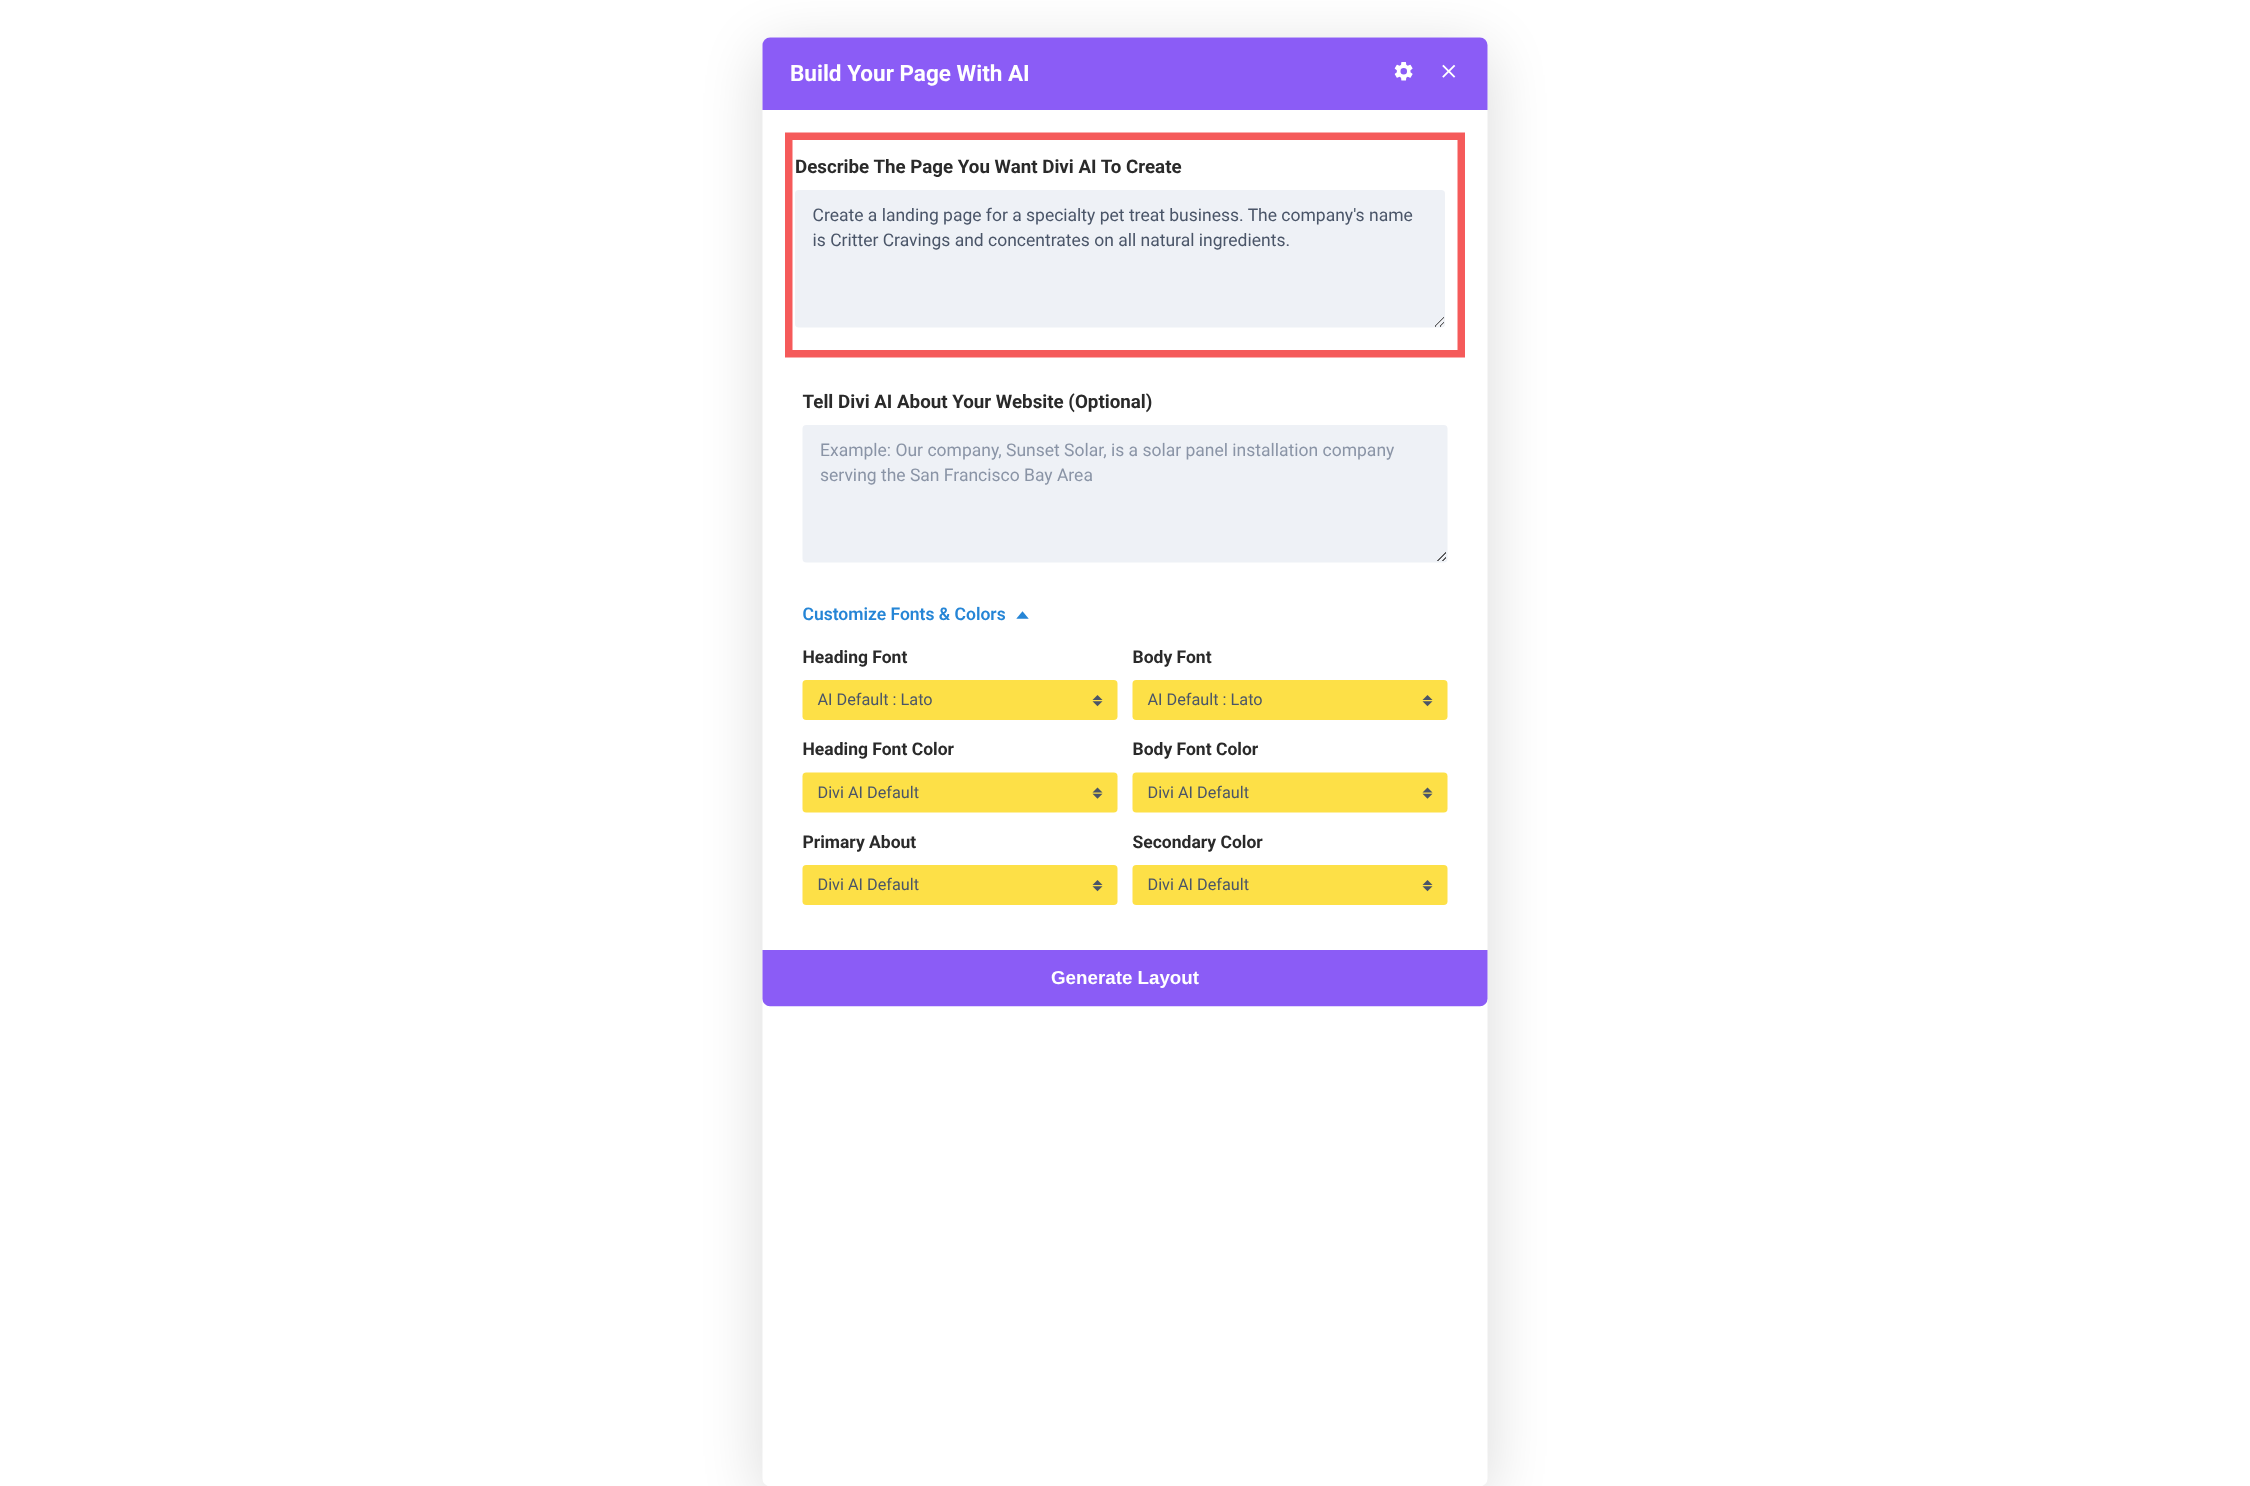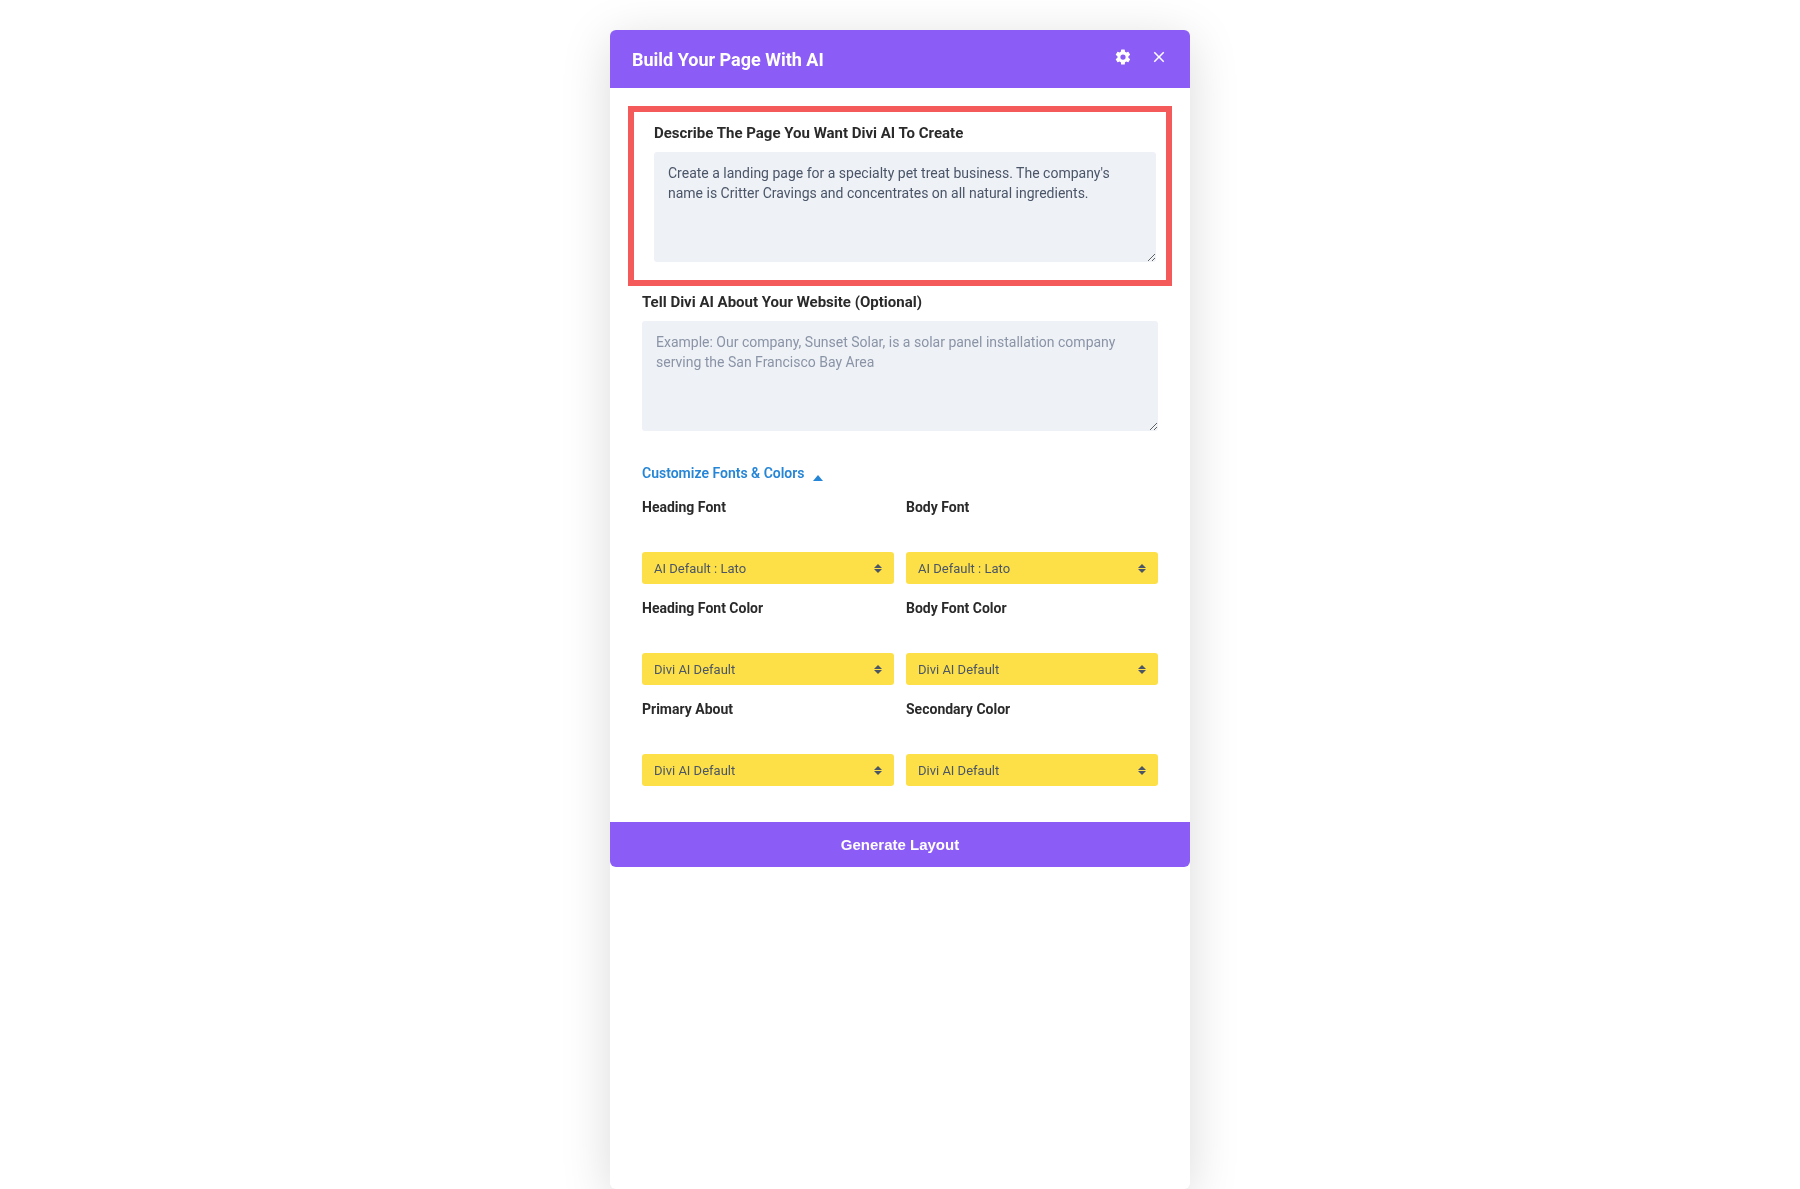--- a/index.html
+++ b/index.html
@@ -44,22 +44,22 @@
     }
     .header-icons svg {
       fill: #ffffff;
       cursor: pointer;
     }
     .modal-body {
       padding: 18px 18px 0 18px;
     }
     .highlight-box {
       border: 6px solid #f55a5a;
-      padding: 12px 10px 14px 20px;
-      margin-bottom: 7px;
+      padding: 12px 10px 14px 2px;
+      margin-bottom: 26px;
     }
     .field-label {
       font-size: 15px;
       font-weight: 700;
       color: #2a2a2a;
       margin-bottom: 10px;
     }
     .textarea {
       width: 100%;
       min-height: 110px;
@@ -79,41 +79,40 @@
     .second-section {
       padding: 0 14px;
       margin-bottom: 30px;
     }
     .customize-toggle {
       color: #2585d6;
       font-size: 14px;
       font-weight: 600;
       cursor: pointer;
       display: flex;
-      align-items: flex-end;
+      align-items: center;
       gap: 8px;
       margin: 18px 14px 18px 14px;
     }
     .customize-toggle .triangle {
       width: 0;
       height: 0;
       border-left: 5px solid transparent;
       border-right: 5px solid transparent;
       border-bottom: 6px solid #2585d6;
     }
     .grid {
       display: grid;
       grid-template-columns: 1fr 1fr;
       gap: 16px 12px;
       padding: 0 14px 36px 14px;
     }
     .grid-item {
       display: flex;
       flex-direction: column;
-      gap: 27px;
     }
     .grid-label {
       font-size: 14px;
       font-weight: 700;
       color: #2a2a2a;
       margin-bottom: 10px;
     }
     .select-box {
       background: #fde047;
       border: none;

